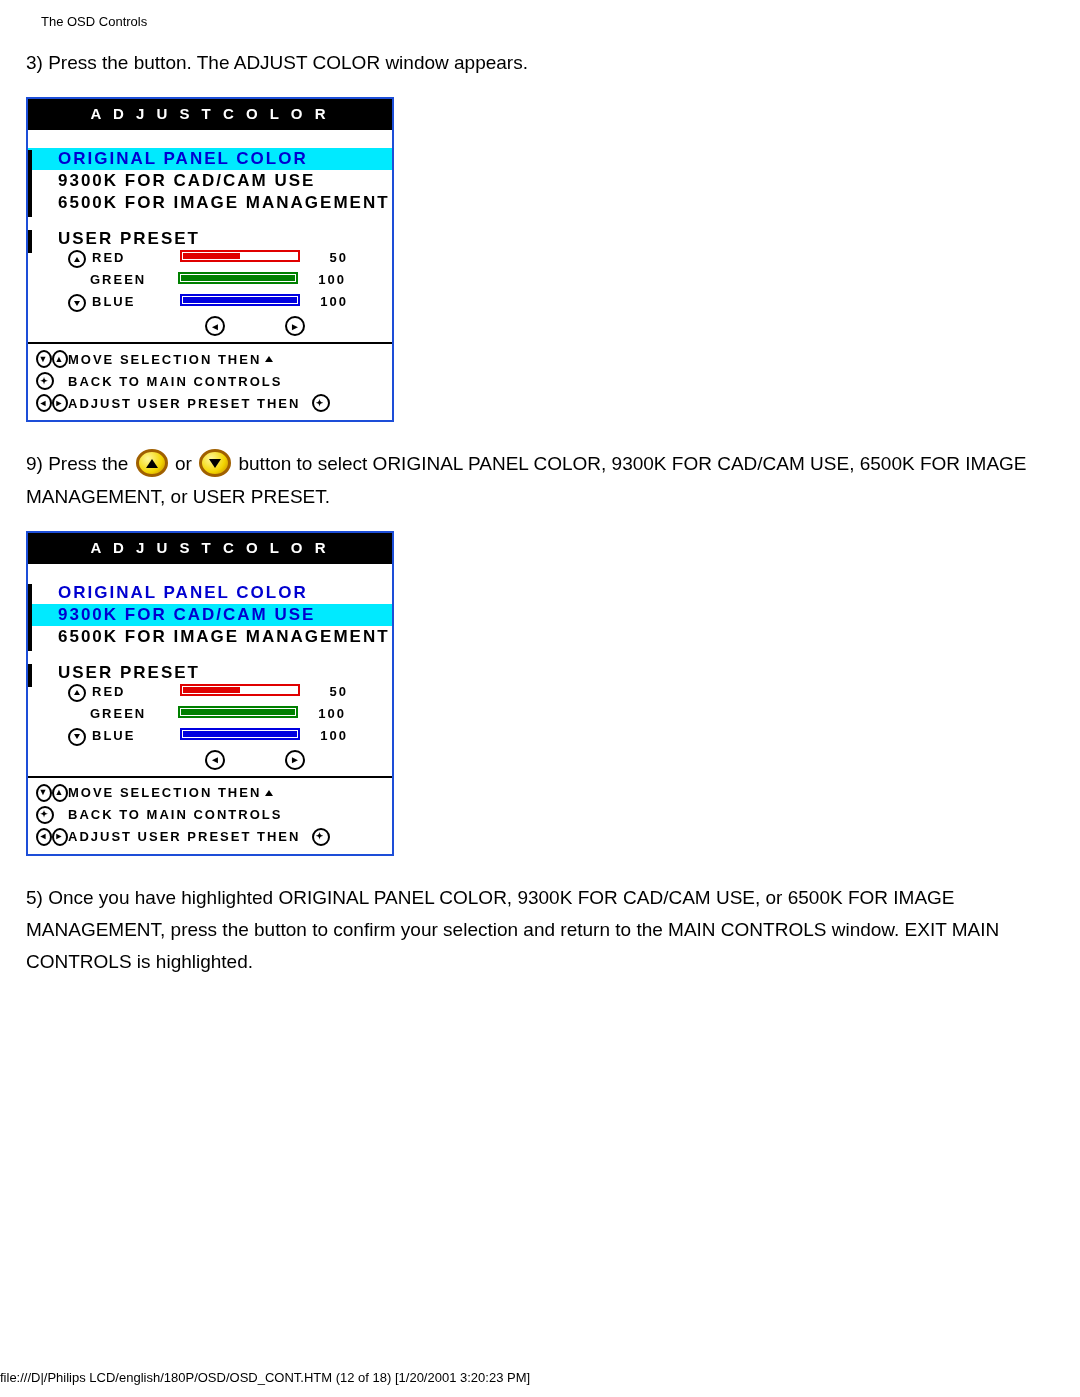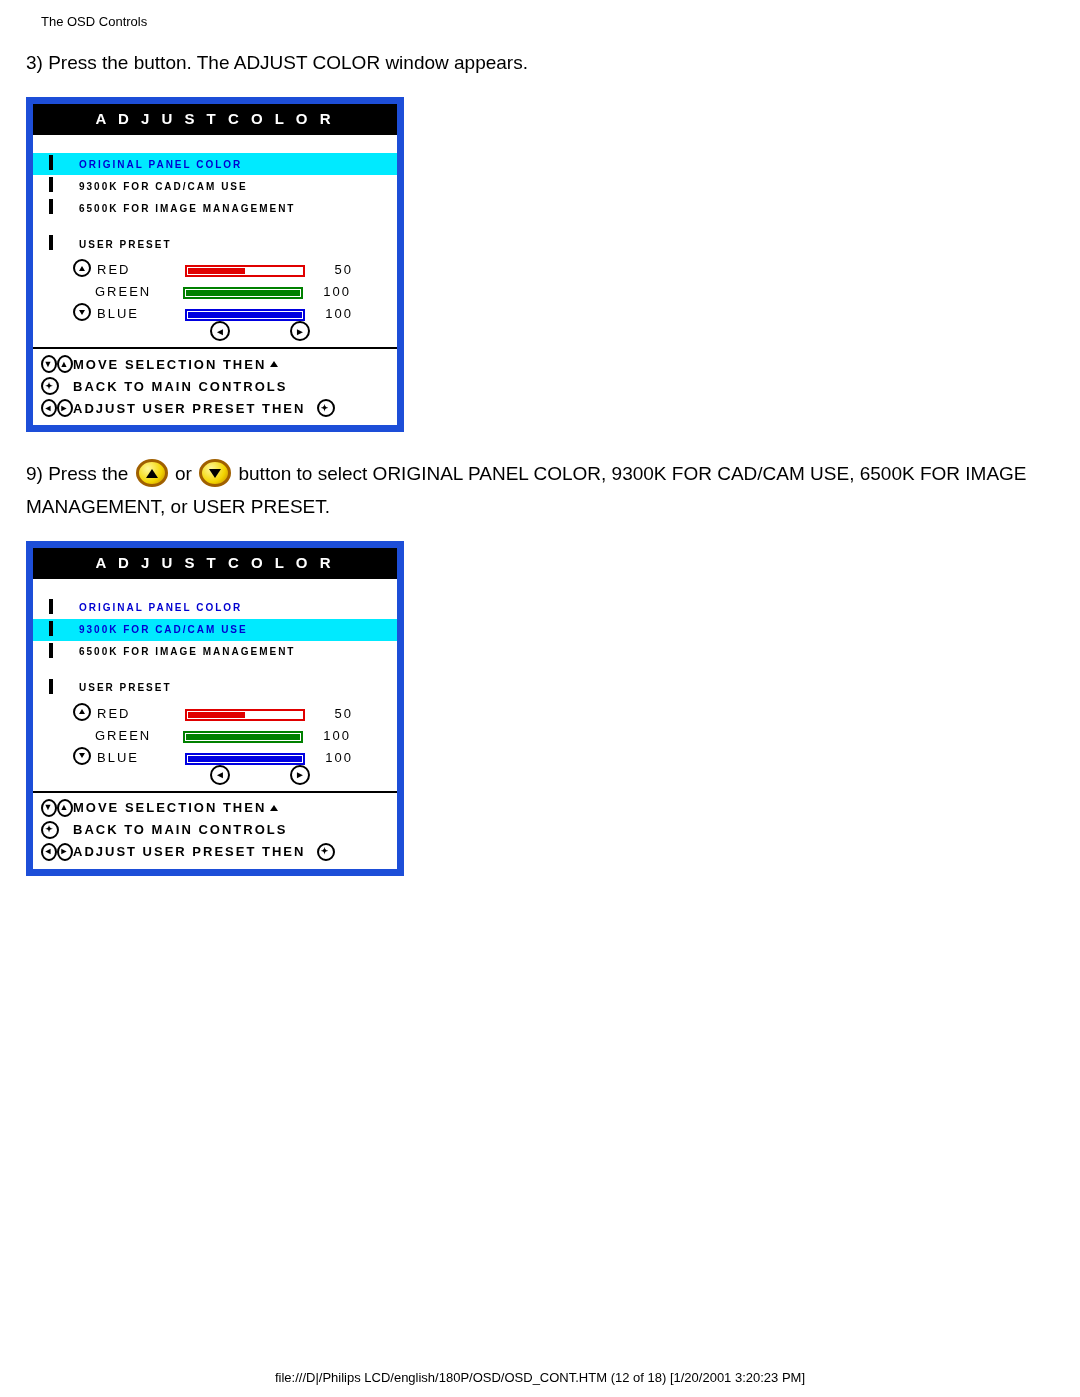--- a/index.html
+++ b/index.html
@@ -1,51 +1,51 @@
 <!DOCTYPE html>
 <html><head>
 <meta charset="utf-8">
 <style>
   body{margin:0;padding:0;font-family:Arial,Helvetica,sans-serif;background:#fff;color:#000}
   .page{width:1080px;min-height:1397px;padding:14px 26px 0 26px;box-sizing:border-box;position:relative}
   .hdr{font-size:13px;margin:0 0 18px 15px}
   .para{font-size:19px;line-height:1.7;margin:0 0 18px 0}
-  .osd{width:364px;border:7px solid #1d4ed8;background:#fff;margin:0 16px 26px 0}
+  .osd{width:364px;border:2px solid #1d4ed8;background:#fff;margin:0 16px 26px 0}
   .osd-title{background:#000;color:#fff;text-align:center;font-weight:bold;font-size:15px;letter-spacing:4px;padding:6px 0 8px 0;font-family:Arial,sans-serif}
   .osd-body{background:#fff;padding:0}
-  .row{display:flex;align-items:center;height:22px;padding-left:16px;letter-spacing:2px;font-weight:bold;font-size:10px}
+  .row{display:flex;align-items:center;height:22px;padding-left:0;letter-spacing:2px;font-weight:bold;font-size:17px}
   .row .icon{width:20px;height:14px;display:inline-block;margin-right:10px;box-sizing:border-box}
   .orig{color:#0000d0}
   .sel{background:#00eaff}
   .icon-box{border:2px solid #000;background:#fff;width:16px;height:12px}
   .icon-box.red{background:#f00;border:2px solid #000}
   .icon-box.dot{position:relative}
   .icon-box.dot:after{content:"";position:absolute;inset:2px;background:#000}
   .spacer{height:14px}
-  .rgb-row{display:flex;align-items:flex-end;height:22px;padding-left:40px;font-weight:normal;font-size:13px;letter-spacing:2px}
+  .rgb-row{display:flex;align-items:flex-start;height:22px;padding-left:40px;font-weight:bold;font-size:13px;letter-spacing:2px}
   .rgb-label{width:80px}
   .bar{width:120px;height:12px;border:2px solid;margin:0 8px;box-sizing:border-box;position:relative}
   .bar-fill{position:absolute;inset:1px;background:currentColor}
   .bar.red{border-color:#e00000;color:#e00000}
   .bar.red .bar-fill{right:50%}
   .bar.green{border-color:#008000;color:#008000}
   .bar.blue{border-color:#0000e0;color:#0000e0}
   .bar-val{width:40px;text-align:right}
   .arrows{display:flex;justify-content:center;gap:60px;height:20px;align-items:center;margin-left:90px}
   .arr-circ{width:16px;height:16px;border:2px solid #000;border-radius:50%;display:flex;align-items:center;justify-content:center;font-size:10px}
   .osd-foot{border-top:2px solid #000;padding:4px 8px 6px 8px;font-weight:bold;font-size:13px;letter-spacing:2px}
   .foot-row{display:flex;align-items:center;height:22px}
   .fic{width:32px;display:inline-flex;gap:-2px}
   .circ{width:14px;height:14px;border:2px solid #000;border-radius:50%;display:inline-flex;align-items:center;justify-content:center;font-size:9px;line-height:1}
   .inline-btn{display:inline-flex;align-items:center;justify-content:center;width:26px;height:22px;border:3px solid #a06000;border-radius:50%;background:radial-gradient(circle at 35% 30%,#fff89a,#f3d500 60%,#c08000);vertical-align:middle;margin:0 2px;position:relative;top:-2px}
   .inline-btn .tri{width:0;height:0;border-left:6px solid transparent;border-right:6px solid transparent}
   .inline-btn.up .tri{border-bottom:9px solid #000}
   .inline-btn.dn .tri{border-top:9px solid #000}
   .mini-up{width:0;height:0;border-left:4px solid transparent;border-right:4px solid transparent;border-bottom:6px solid #000;display:inline-block;vertical-align:middle;margin-left:4px}
-  .footer{position:absolute;bottom:12px;left:0;right:0;text-align:center;font-size:13px}
+  .footer{position:absolute;bottom:12px;left:0;right:0;text-align:left;font-size:13px}
   .rgb-up-icon{width:14px;height:14px;border:2px solid #000;border-radius:50%;display:inline-flex;align-items:center;justify-content:center;margin-right:6px}
   .rgb-up-icon:before{content:"";width:0;height:0;border-left:3px solid transparent;border-right:3px solid transparent;border-bottom:5px solid #000}
   .rgb-dn-icon{width:14px;height:14px;border:2px solid #000;border-radius:50%;display:inline-flex;align-items:center;justify-content:center;margin-right:6px}
   .rgb-dn-icon:before{content:"";width:0;height:0;border-left:3px solid transparent;border-right:3px solid transparent;border-top:5px solid #000}
 </style>
 </head>
 <body>
 <div class="page">
 
 <div class="hdr">The OSD Controls</div>
@@ -211,15 +211,16 @@
       <span class="fic">
             <span class="circ">◄</span>
             <span class="circ">►</span>
           </span>
       <span>ADJUST USER PRESET THEN</span>
       &nbsp;&nbsp;<span class="circ">✦</span>
     </div>
   </div>
 </div>
 
+<div class="para">5) Once you have highlighted ORIGINAL PANEL COLOR, 9300K FOR CAD/CAM USE, or 6500K FOR IMAGE MANAGEMENT, press the        button to confirm your selection and return to the MAIN CONTROLS window. EXIT MAIN CONTROLS is highlighted.</div>
 
 <div class="footer">file:///D|/Philips LCD/english/180P/OSD/OSD_CONT.HTM (12 of 18) [1/20/2001 3:20:23 PM]</div>
 </div>
 
 </body></html>

